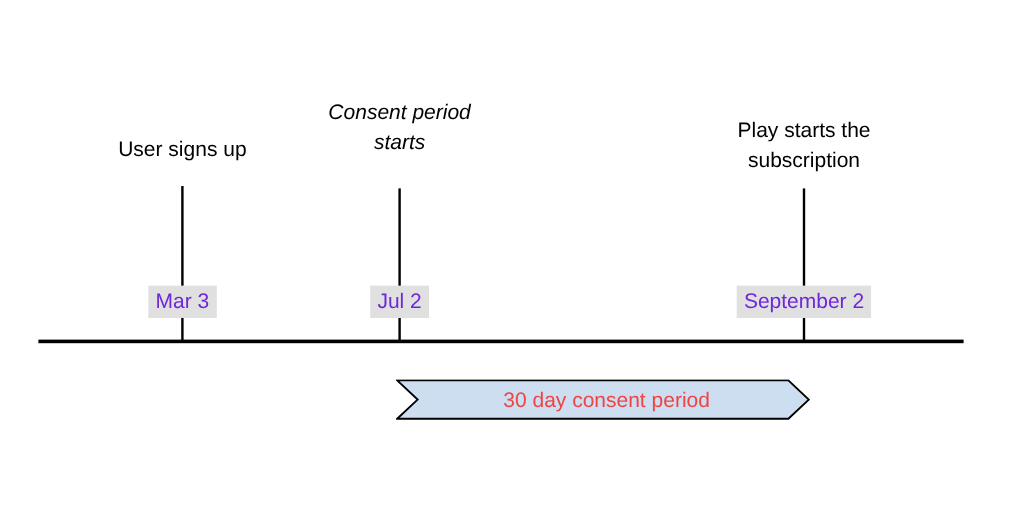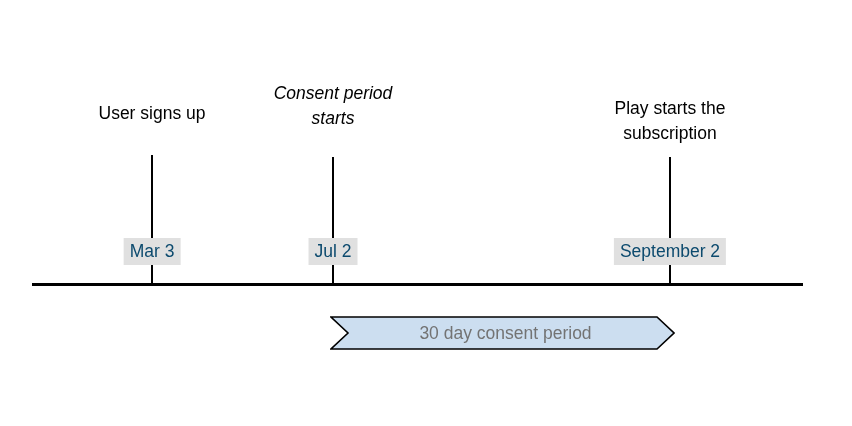--- a/index.html
+++ b/index.html
@@ -56,29 +56,29 @@
     position: absolute;
     left: -1px;
     width: 2px;
     background: #000000;
   }
   .event-date {
     position: absolute;
     left: 50%;
     transform: translateX(-50%);
     background: #e0e0e0;
-    color: #0c4a6e;
+    color: #6d28d9;
     font-size: 17.5px;
     line-height: 22px;
     padding: 2px 6px 3px 6px;
     white-space: nowrap;
   }
 
   
-  #event-signup .event-title { top: 101px; }
+  #event-signup .event-title { top: 112px; }
   #event-signup .event-stem  { top: 155px; height: 130px; }
   #event-signup .event-date  { top: 238px; }
 
   
   #event-consent-start .event-title { top: 81px; font-style: italic; }
   #event-consent-start .event-stem  { top: 157px; height: 128px; }
   #event-consent-start .event-date  { top: 238px; }
 
   
   #event-play-cancel .event-title { top: 96px; }
@@ -102,21 +102,21 @@
   .period-banner-label {
     position: absolute;
     left: 0;
     top: 0;
     width: 345px;
     height: 34px;
     display: flex;
     align-items: center;
     justify-content: center;
     font-size: 17.5px;
-    color: #737373;
+    color: #ef4444;
     padding-left: 6px;
     box-sizing: border-box;
   }
 </style>
 </head>
 <body>
 
 <div id="timeline-canvas">
 
   <div class="axis-line"></div>

